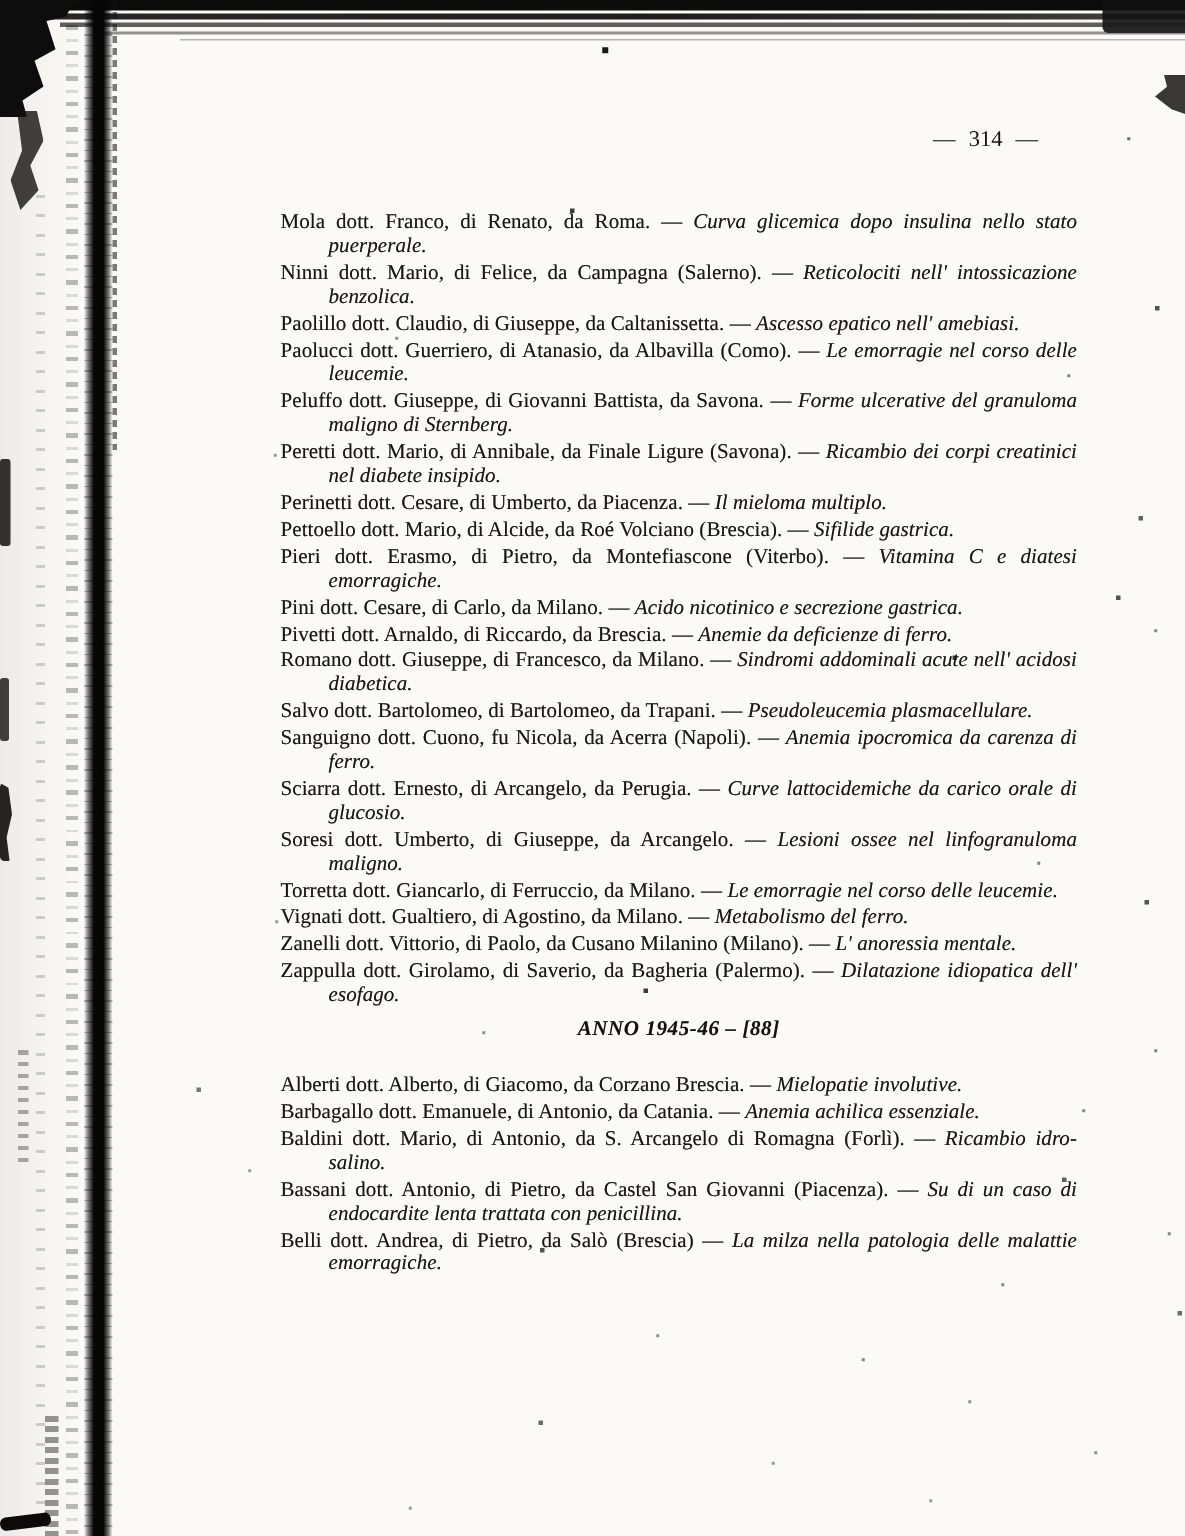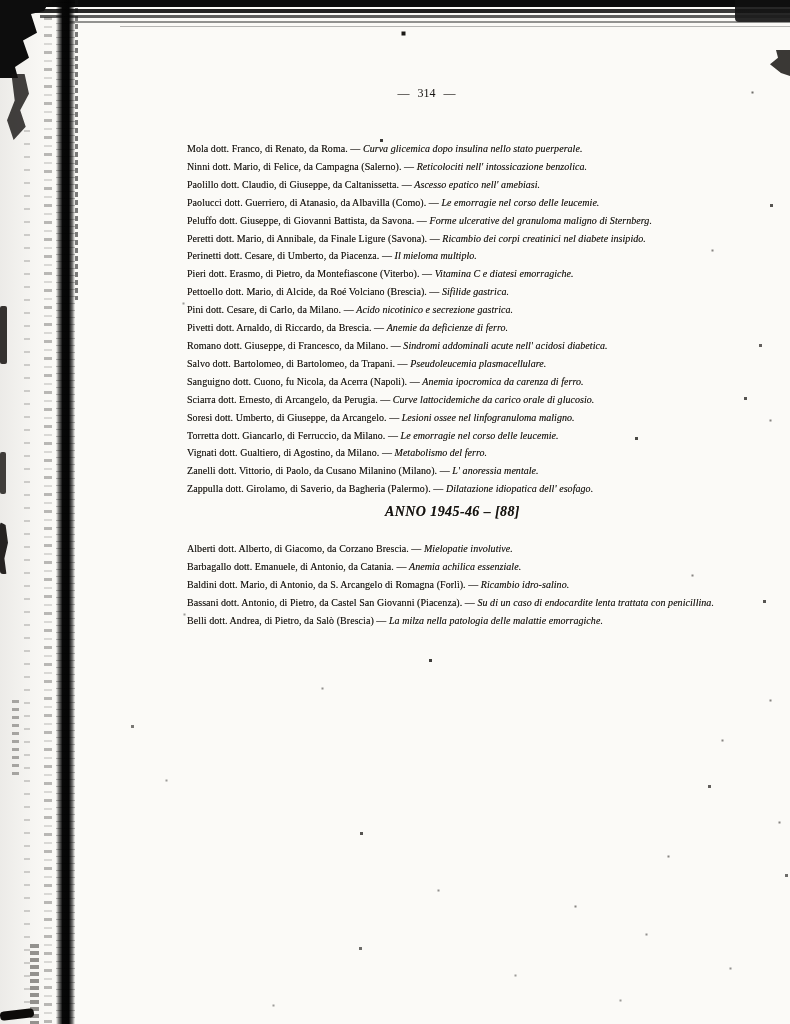--- a/index.html
+++ b/index.html
@@ -91,26 +91,26 @@
       786px 875px 0 1px  rgba(15,13,10,.6),
       515px 975px 0 .5px rgba(15,13,10,.4),
       730px 968px 0 .5px rgba(15,13,10,.45),
       273px 1005px 0 .5px rgba(15,13,10,.4),
       620px 1000px 0 .5px rgba(15,13,10,.4);
   }
 
   
   .content { position:absolute; left:187px; top:86px; width:531px; }
   .page-number {
-    text-align:center; transform:translateX(-26px);
-    font-size:12px; line-height:15px; word-spacing:5px;
+    text-align:right; transform:translateX(-26px);
+    font-size:15px; line-height:15px; word-spacing:5px;
     margin-bottom:40px; color:#15120f;
   }
   .entry {
-    font-size:10px; line-height:15.9px; letter-spacing:.05px;
+    font-size:14px; line-height:15.9px; letter-spacing:.05px;
     text-align:justify; padding-left:32px; text-indent:-32px;
     margin-bottom:2px; color:var(--ink);
     text-shadow:0 0 .4px rgba(26,23,19,.55);
   }
   .entry-title { font-style:italic; }
   .section-heading {
     font-style:italic; font-weight:bold; font-size:14px; line-height:16px;
     text-align:center; letter-spacing:.4px;
     margin:7px 0 21px 0; color:#15120f;
     text-shadow:0 0 .4px rgba(26,23,19,.5);
@@ -147,22 +147,22 @@
     <div class="page-number">— 314 —</div>
 
     <section class="list">
         <p class="entry"><span class="entry-name">Mola dott. Franco, di Renato, da Roma.</span> — <span class="entry-title">Curva glicemica dopo insulina nello stato puerperale.</span></p>
         <p class="entry"><span class="entry-name">Ninni dott. Mario, di Felice, da Campagna (Salerno).</span> — <span class="entry-title">Reticolociti nell' intossicazione benzolica.</span></p>
         <p class="entry"><span class="entry-name">Paolillo dott. Claudio, di Giuseppe, da Caltanissetta.</span> — <span class="entry-title">Ascesso epatico nell' amebiasi.</span></p>
         <p class="entry"><span class="entry-name">Paolucci dott. Guerriero, di Atanasio, da Albavilla (Como).</span> — <span class="entry-title">Le emorragie nel corso delle leucemie.</span></p>
         <p class="entry"><span class="entry-name">Peluffo dott. Giuseppe, di Giovanni Battista, da Savona.</span> — <span class="entry-title">Forme ulcerative del granuloma maligno di Sternberg.</span></p>
         <p class="entry"><span class="entry-name">Peretti dott. Mario, di Annibale, da Finale Ligure (Savona).</span> — <span class="entry-title">Ricambio dei corpi creatinici nel diabete insipido.</span></p>
         <p class="entry"><span class="entry-name">Perinetti dott. Cesare, di Umberto, da Piacenza.</span> — <span class="entry-title">Il mieloma multiplo.</span></p>
+        <p class="entry"><span class="entry-name">Pettoello dott. Mario, di Alcide, da Roé Volciano (Brescia).</span> — <span class="entry-title">Sifilide gastrica.</span></p>
         <p class="entry"><span class="entry-name">Pieri dott. Erasmo, di Pietro, da Montefiascone (Viterbo).</span> — <span class="entry-title">Vitamina C e diatesi emorragiche.</span></p>
-        <p class="entry"><span class="entry-name">Pettoello dott. Mario, di Alcide, da Roé Volciano (Brescia).</span> — <span class="entry-title">Sifilide gastrica.</span></p>
         <p class="entry"><span class="entry-name">Pini dott. Cesare, di Carlo, da Milano.</span> — <span class="entry-title">Acido nicotinico e secrezione gastrica.</span></p>
         <p class="entry"><span class="entry-name">Pivetti dott. Arnaldo, di Riccardo, da Brescia.</span> — <span class="entry-title">Anemie da deficienze di ferro.</span></p>
         <p class="entry"><span class="entry-name">Romano dott. Giuseppe, di Francesco, da Milano.</span> — <span class="entry-title">Sindromi addominali acute nell' acidosi diabetica.</span></p>
         <p class="entry"><span class="entry-name">Salvo dott. Bartolomeo, di Bartolomeo, da Trapani.</span> — <span class="entry-title">Pseudoleucemia plasmacellulare.</span></p>
         <p class="entry"><span class="entry-name">Sanguigno dott. Cuono, fu Nicola, da Acerra (Napoli).</span> — <span class="entry-title">Anemia ipocromica da carenza di ferro.</span></p>
         <p class="entry"><span class="entry-name">Sciarra dott. Ernesto, di Arcangelo, da Perugia.</span> — <span class="entry-title">Curve lattocidemiche da carico orale di glucosio.</span></p>
         <p class="entry"><span class="entry-name">Soresi dott. Umberto, di Giuseppe, da Arcangelo.</span> — <span class="entry-title">Lesioni ossee nel linfogranuloma maligno.</span></p>
         <p class="entry"><span class="entry-name">Torretta dott. Giancarlo, di Ferruccio, da Milano.</span> — <span class="entry-title">Le emorragie nel corso delle leucemie.</span></p>
         <p class="entry"><span class="entry-name">Vignati dott. Gualtiero, di Agostino, da Milano.</span> — <span class="entry-title">Metabolismo del ferro.</span></p>
         <p class="entry"><span class="entry-name">Zanelli dott. Vittorio, di Paolo, da Cusano Milanino (Milano).</span> — <span class="entry-title">L' anoressia mentale.</span></p>

